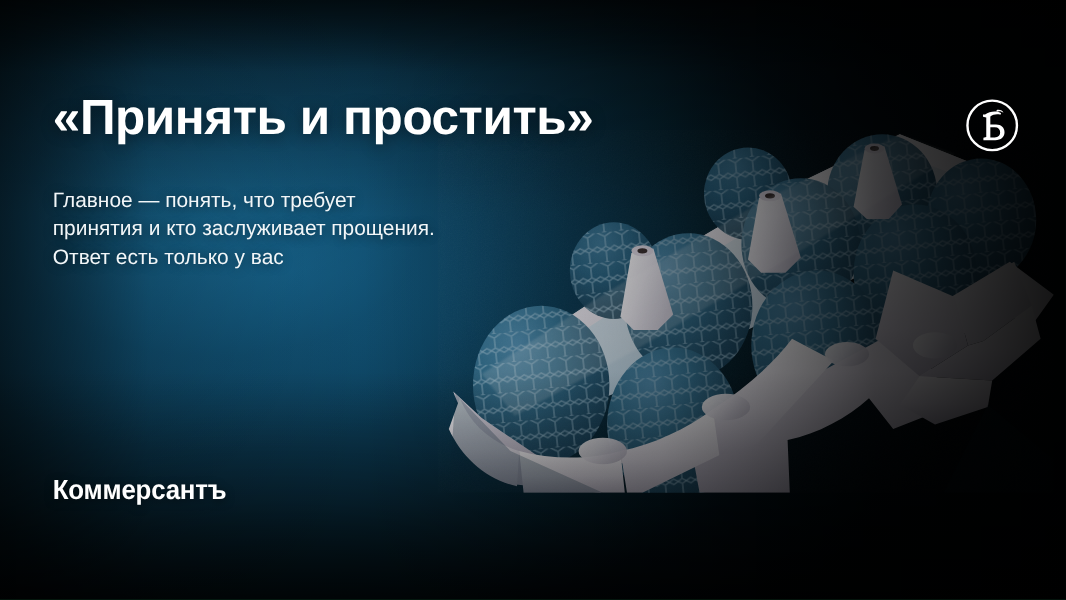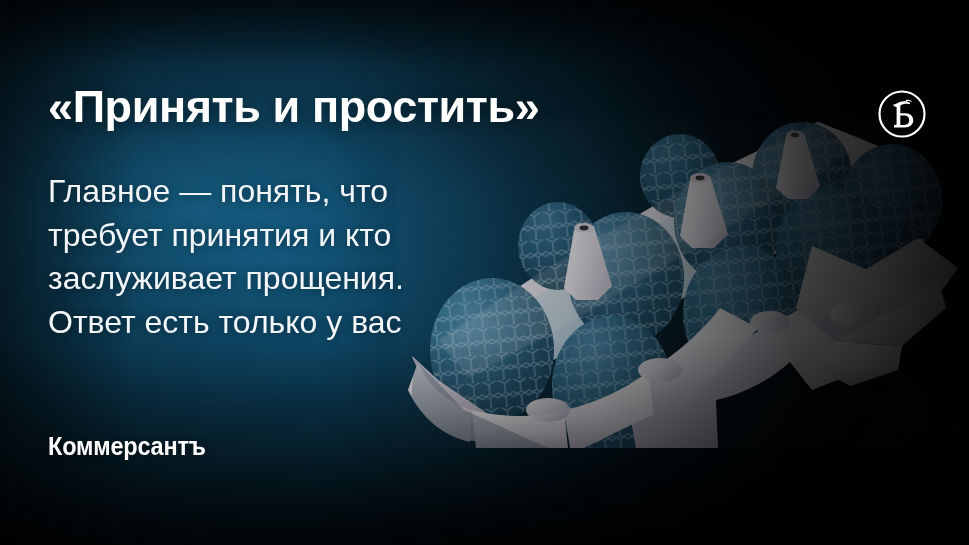--- a/index.html
+++ b/index.html
@@ -81,21 +81,21 @@
     white-space: nowrap;
     text-shadow: 0 2px 14px rgba(0,0,0,0.45);
   }
   .subtitle {
     position: absolute;
     left: 48px;
     top: 170px;
     margin: 0;
     width: 360px;
     color: #f2f6f8;
-    font-size: 32px;
+    font-size: 19px;
     font-weight: 300;
     line-height: 1.36;
     text-shadow: 0 1px 10px rgba(0,0,0,0.45);
   }
 
   
   .wordmark {
     position: absolute;
     left: 48px;
     top: 432px;

